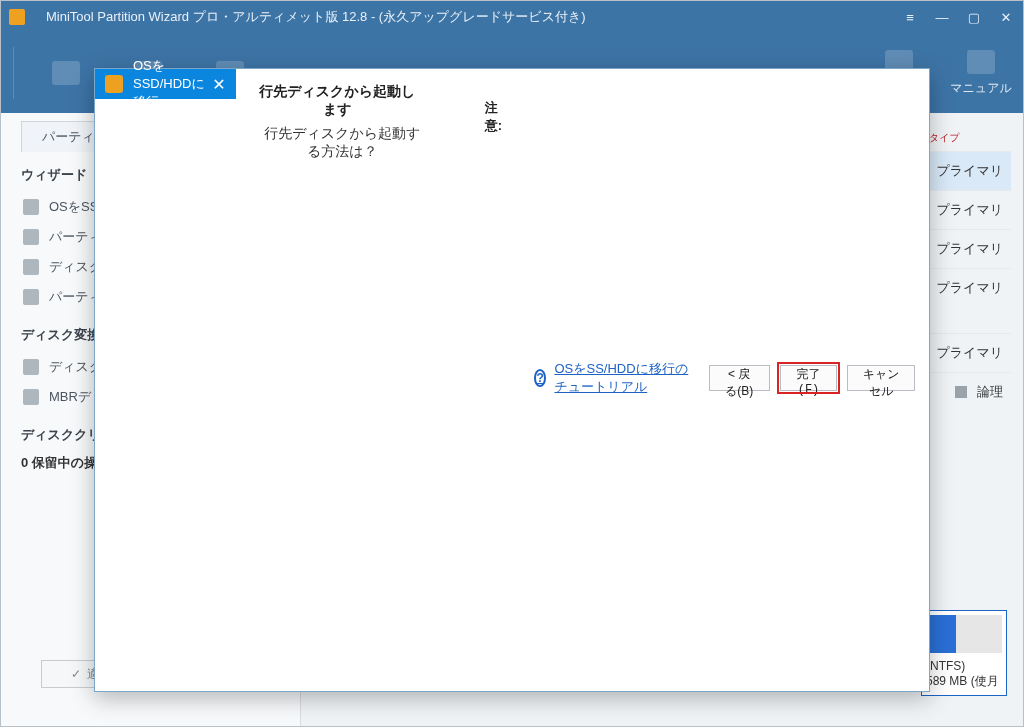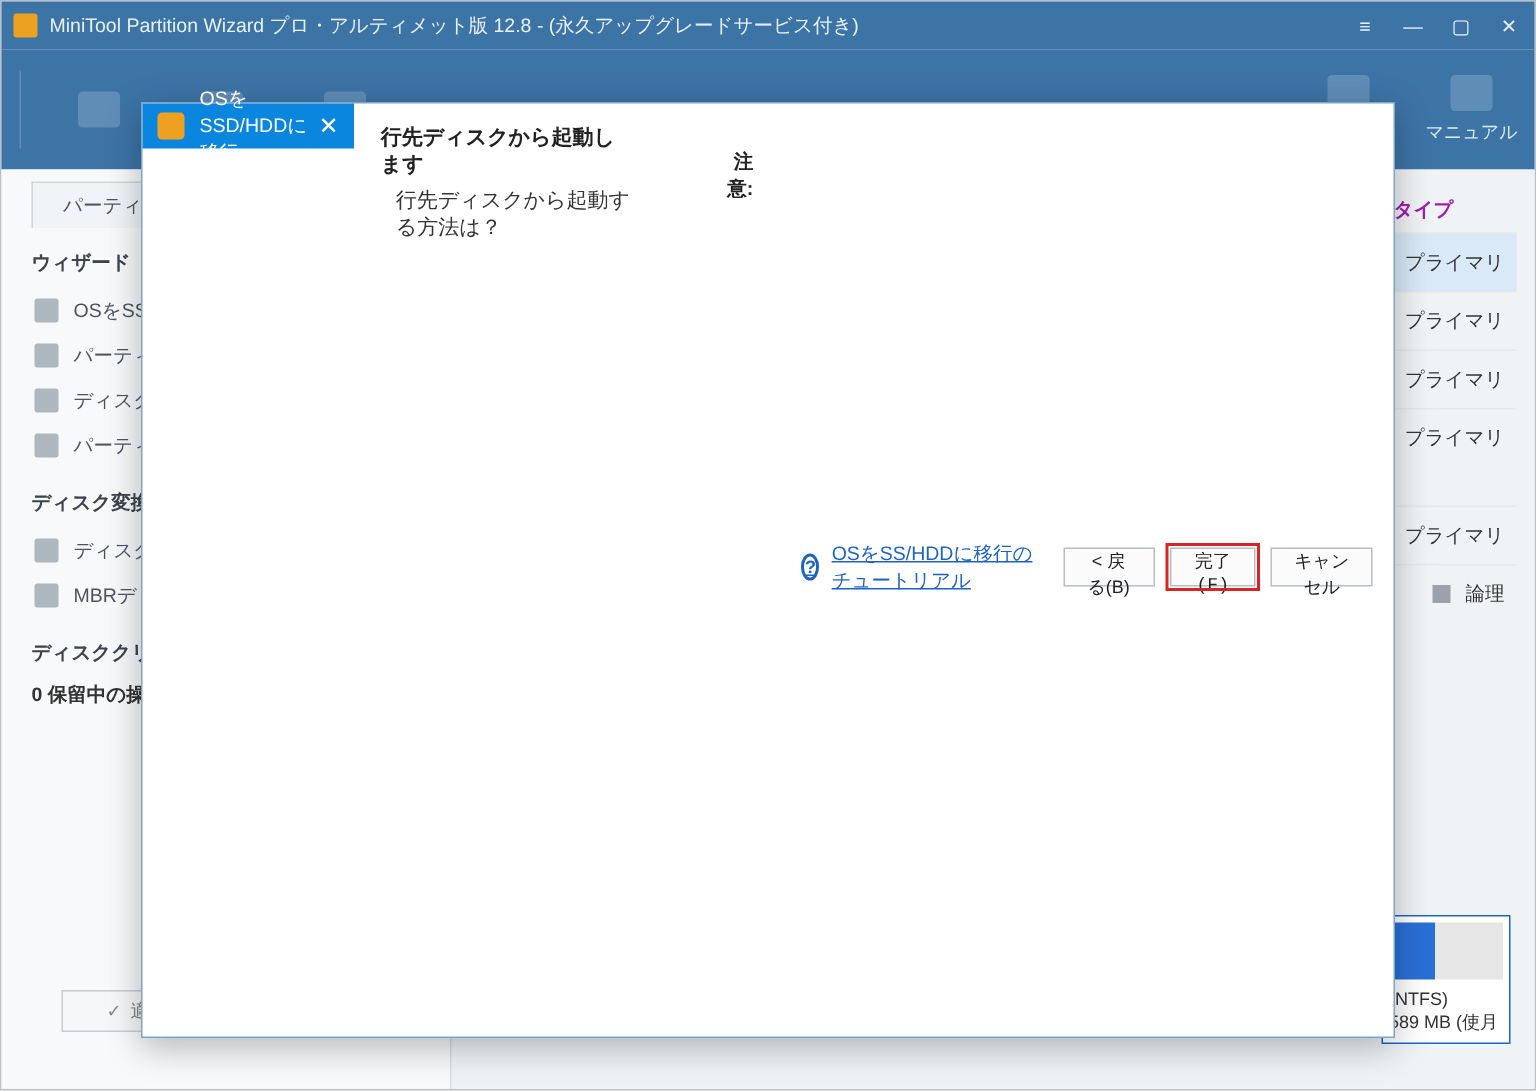--- a/index.html
+++ b/index.html
@@ -21,20 +21,21 @@
   border: 1px solid #b8c0c8;
 }
 .titlebar {
   height: 32px;
   background: #3d74a6;
   color: #e8f0f8;
   display: flex;
   align-items: center;
   padding: 0 8px;
   font-size: 13px;
+  gap: 13px;
 }
 .titlebar .app-icon {
   width: 16px; height: 16px; margin-right: 8px;
   background: #eea020;
   border-radius: 2px;
 }
 .titlebar .title-text { flex: 1; }
 .titlebar .win-controls { display: flex; gap: 14px; }
 .win-btn { width: 18px; height: 18px; display: flex; align-items:center; justify-content:center; cursor: pointer; color:#e8f0f8; }
 .toolbar {
@@ -112,26 +113,25 @@
   font-size: 13px;
   margin-top: 8px;
 }
 .right-pane {
   flex: 1;
   padding: 12px 12px 12px 8px;
   display: flex;
   flex-direction: column;
 }
 .col-head {
-  font-size: 13px;
-  color: #a21caf;
+  font-size: 10px;
+  color: #b91c1c;
   padding: 6px 8px;
   margin-left: auto;
   width: 90px;
-  font-weight: bold;
 }
 .row {
   display: flex;
   align-items: center;
   justify-content: flex-end;
   gap: 10px;
   padding: 10px 8px;
   border-top: 1px solid #e6e9ec;
   font-size: 13px;
   color: #333;
@@ -205,34 +205,34 @@
 .dlg-title .dico {
   width: 18px; height: 18px;
   background: #eea020;
   border-radius: 3px;
   margin-right: 10px;
 }
 .dlg-title .dtxt { flex: 1; }
 .dlg-close { cursor: pointer; font-size: 16px; }
 .dlg-head {
   padding: 14px 18px 12px 18px;
+  text-align: center;
 }
 .dlg-h1 { font-size: 14px; font-weight: bold; color: #222; margin-bottom: 6px; }
 .dlg-sub { font-size: 14px; color: #333; padding-left: 10px; }
 .dlg-hr {
   margin: 4px 14px 0 14px;
   border: none;
   border-top: 1px solid #ccd2d8;
 }
 .dlg-body {
   flex: 1;
   padding: 30px 18px 10px 18px;
   font-size: 13px;
   color: #222;
-  text-align: right;
 }
 .note-h { font-weight: bold; margin-bottom: 22px; }
 .dlg-foot {
   padding: 10px 14px 14px 14px;
   display: flex;
   align-items: center;
   gap: 10px;
 }
 .tut-link {
   color: #1e63c4;

